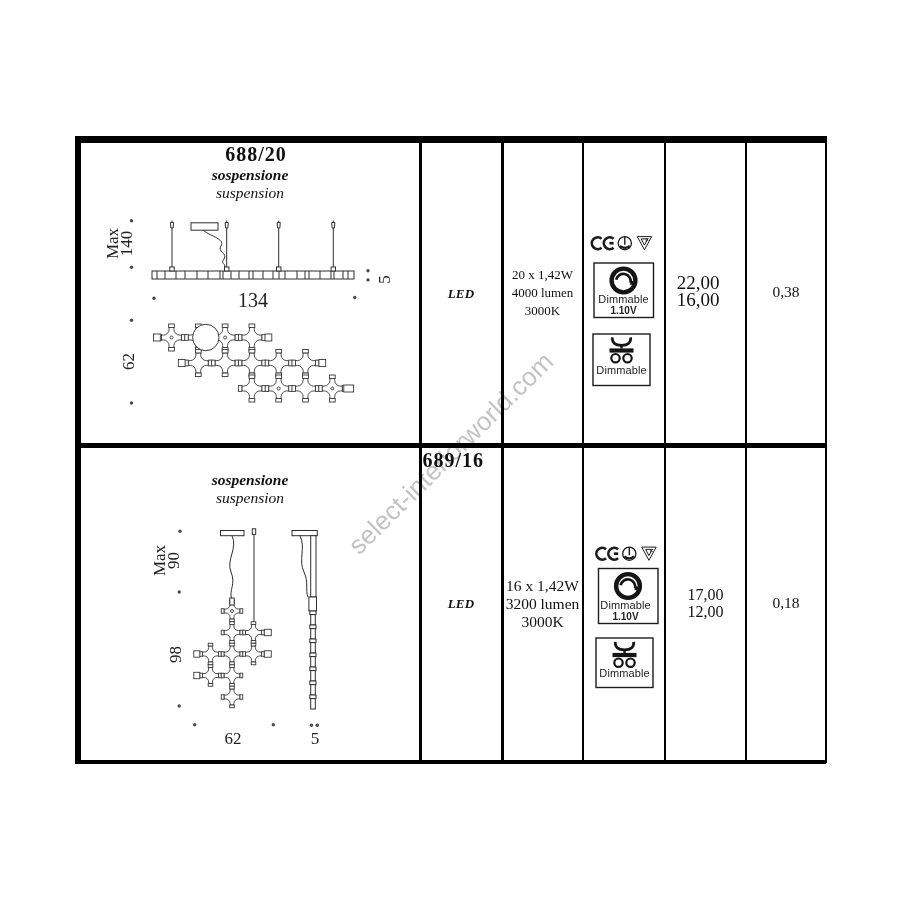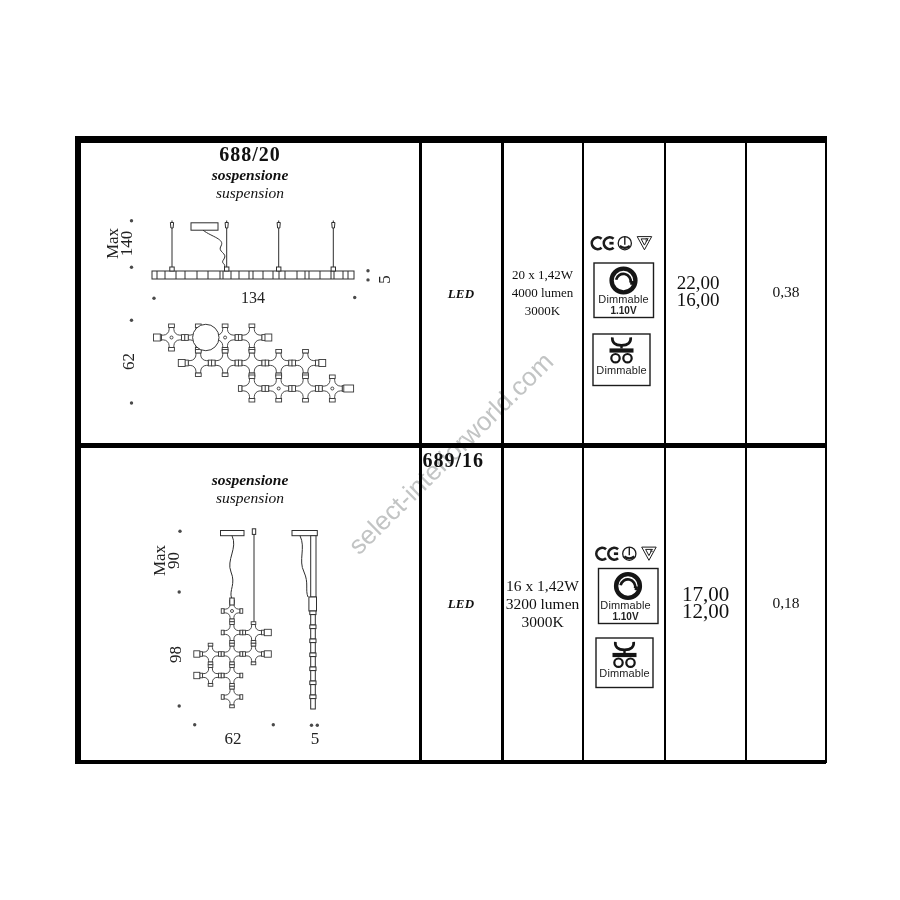--- a/index.html
+++ b/index.html
@@ -322,35 +322,35 @@
 
 <rect x="596" y="638" width="57" height="49.5" fill="#fff" stroke="#1c1c1c" stroke-width="1.4"></rect>
 
 <path d="M615.3,641.8 C614.9,646.7 617.7,649.8 624.5,649.8 C631.3,649.8 634.1,646.7 633.7,641.8" fill="none" stroke="#151515" stroke-width="2.7"></path>
       <line x1="624.5" y1="649.8" x2="624.5" y2="653" stroke="#151515" stroke-width="2.4"></line>
       <rect x="612.5" y="652.9" width="24" height="4.2" fill="#151515"></rect>
       <circle cx="618.5" cy="662.7" r="4.2" fill="none" stroke="#151515" stroke-width="2.2"></circle>
       <circle cx="630.5" cy="662.7" r="4.2" fill="none" stroke="#151515" stroke-width="2.2"></circle>
 </svg>
 
-<div style="position:absolute;color:#111;font-family:'Liberation Serif',serif;left:81px;top:143px;width:338px;text-align:center;font-size:20px;font-weight:bold;letter-spacing:1px;">688/20</div>
+<div style="position:absolute;color:#111;font-family:'Liberation Serif',serif;left:87px;top:143px;width:338px;text-align:center;font-size:20px;font-weight:bold;letter-spacing:1px;">688/20</div>
 
 <div style="position:absolute;color:#111;font-family:'Liberation Serif',serif;left:81px;top:166px;width:338px;text-align:center;font-size:15.5px;font-weight:bold;font-style:italic;">sospensione</div>
 
 <div style="position:absolute;color:#111;font-family:'Liberation Serif',serif;left:81px;top:184px;width:338px;text-align:center;font-size:15.5px;font-style:italic;">suspension</div>
 
 <div style="position:absolute;color:#111;font-family:'Liberation Serif',serif;left:81px;top:449px;width:403px;text-align:right;font-size:20px;font-weight:bold;letter-spacing:1px;">689/16</div>
 
 <div style="position:absolute;color:#111;font-family:'Liberation Serif',serif;left:81px;top:471px;width:338px;text-align:center;font-size:15.5px;font-weight:bold;font-style:italic;">sospensione</div>
 
 <div style="position:absolute;color:#111;font-family:'Liberation Serif',serif;left:81px;top:489px;width:338px;text-align:center;font-size:15.5px;font-style:italic;">suspension</div>
 
 <div style="position:absolute;color:#111;font-family:'Liberation Serif',serif;left:88.5px;top:229.5px;width:60px;height:27px;font-size:17px;line-height:13.5px;text-align:center;transform:rotate(-90deg);transform-origin:center;color:#222;">Max<br>140</div>
 
-<div style="position:absolute;color:#111;font-family:'Liberation Serif',serif;left:152px;top:289px;width:202px;text-align:center;font-size:16px;color:#222;">134</div>
+<div style="position:absolute;color:#111;font-family:'Liberation Serif',serif;left:152px;top:289px;width:202px;text-align:center;font-size:20px;color:#222;">134</div>
 
 <div style="position:absolute;color:#111;font-family:'Liberation Serif',serif;left:368px;top:271px;width:30px;height:17px;font-size:17px;text-align:center;transform:rotate(-90deg);transform-origin:center;color:#222;">5</div>
 
 <div style="position:absolute;color:#111;font-family:'Liberation Serif',serif;left:107px;top:353px;width:40px;height:17px;font-size:17px;text-align:center;transform:rotate(-90deg);transform-origin:center;color:#222;">62</div>
 
 <div style="position:absolute;color:#111;font-family:'Liberation Serif',serif;left:136px;top:546.5px;width:60px;height:27px;font-size:17px;line-height:13.5px;text-align:center;transform:rotate(-90deg);transform-origin:center;color:#222;">Max<br>90</div>
 
 <div style="position:absolute;color:#111;font-family:'Liberation Serif',serif;left:154px;top:646px;width:40px;height:17px;font-size:17px;text-align:center;transform:rotate(-90deg);transform-origin:center;color:#222;">98</div>
 
 <div style="position:absolute;color:#111;font-family:'Liberation Serif',serif;left:213px;top:729px;width:40px;text-align:center;font-size:17px;color:#222;">62</div>
@@ -360,21 +360,21 @@
 <div style="position:absolute;color:#111;font-family:'Liberation Serif',serif;left:421px;top:286px;width:80px;text-align:center;font-size:13px;font-weight:bold;font-style:italic;letter-spacing:0.2px;">LED</div>
 
 <div style="position:absolute;color:#111;font-family:'Liberation Serif',serif;left:421px;top:596px;width:80px;text-align:center;font-size:13px;font-weight:bold;font-style:italic;letter-spacing:0.2px;">LED</div>
 
 <div style="position:absolute;color:#111;font-family:'Liberation Serif',serif;left:503px;top:266px;width:79px;text-align:center;font-size:13px;line-height:18px;">20 x 1,42W<br>4000 lumen<br>3000K</div>
 
 <div style="position:absolute;color:#111;font-family:'Liberation Serif',serif;left:503px;top:577px;width:79px;text-align:center;font-size:15.5px;line-height:18px;">16 x 1,42W<br>3200 lumen<br>3000K</div>
 
 <div style="position:absolute;color:#111;font-family:'Liberation Serif',serif;left:666px;top:275px;width:64px;text-align:center;font-size:19px;line-height:16.5px;">22,00<br>16,00</div>
 
-<div style="position:absolute;color:#111;font-family:'Liberation Serif',serif;left:666px;top:586px;width:79px;text-align:center;font-size:21px;line-height:17px;">17,00<br>12,00</div>
+<div style="position:absolute;color:#111;font-family:'Liberation Serif',serif;left:666px;top:586px;width:79px;text-align:center;font-size:16px;line-height:17px;">17,00<br>12,00</div>
 
 <div style="position:absolute;color:#111;font-family:'Liberation Serif',serif;left:747px;top:283px;width:78px;text-align:center;font-size:15.5px;">0,38</div>
 
 <div style="position:absolute;color:#111;font-family:Liberation Serif, serif;left:747px;top:594px;width:78px;text-align:center;font-size:15.5px;">0,18</div>
 
 <div style="position:absolute;color:#111;font-family:'Liberation Sans',sans-serif;left:594px;top:294px;width:59px;text-align:center;font-size:11px;line-height:10px;letter-spacing:0.1px;color:#222;">Dimmable</div>
 
 <div style="position:absolute;color:#111;font-family:'Liberation Sans',sans-serif;left:594px;top:304.5px;width:59px;text-align:center;font-size:10px;font-weight:bold;color:#222;">1.10V</div>
 
 <div style="position:absolute;color:#111;font-family:'Liberation Sans',sans-serif;left:593px;top:364px;width:57px;text-align:center;font-size:11px;letter-spacing:0.1px;color:#222;">Dimmable</div>

